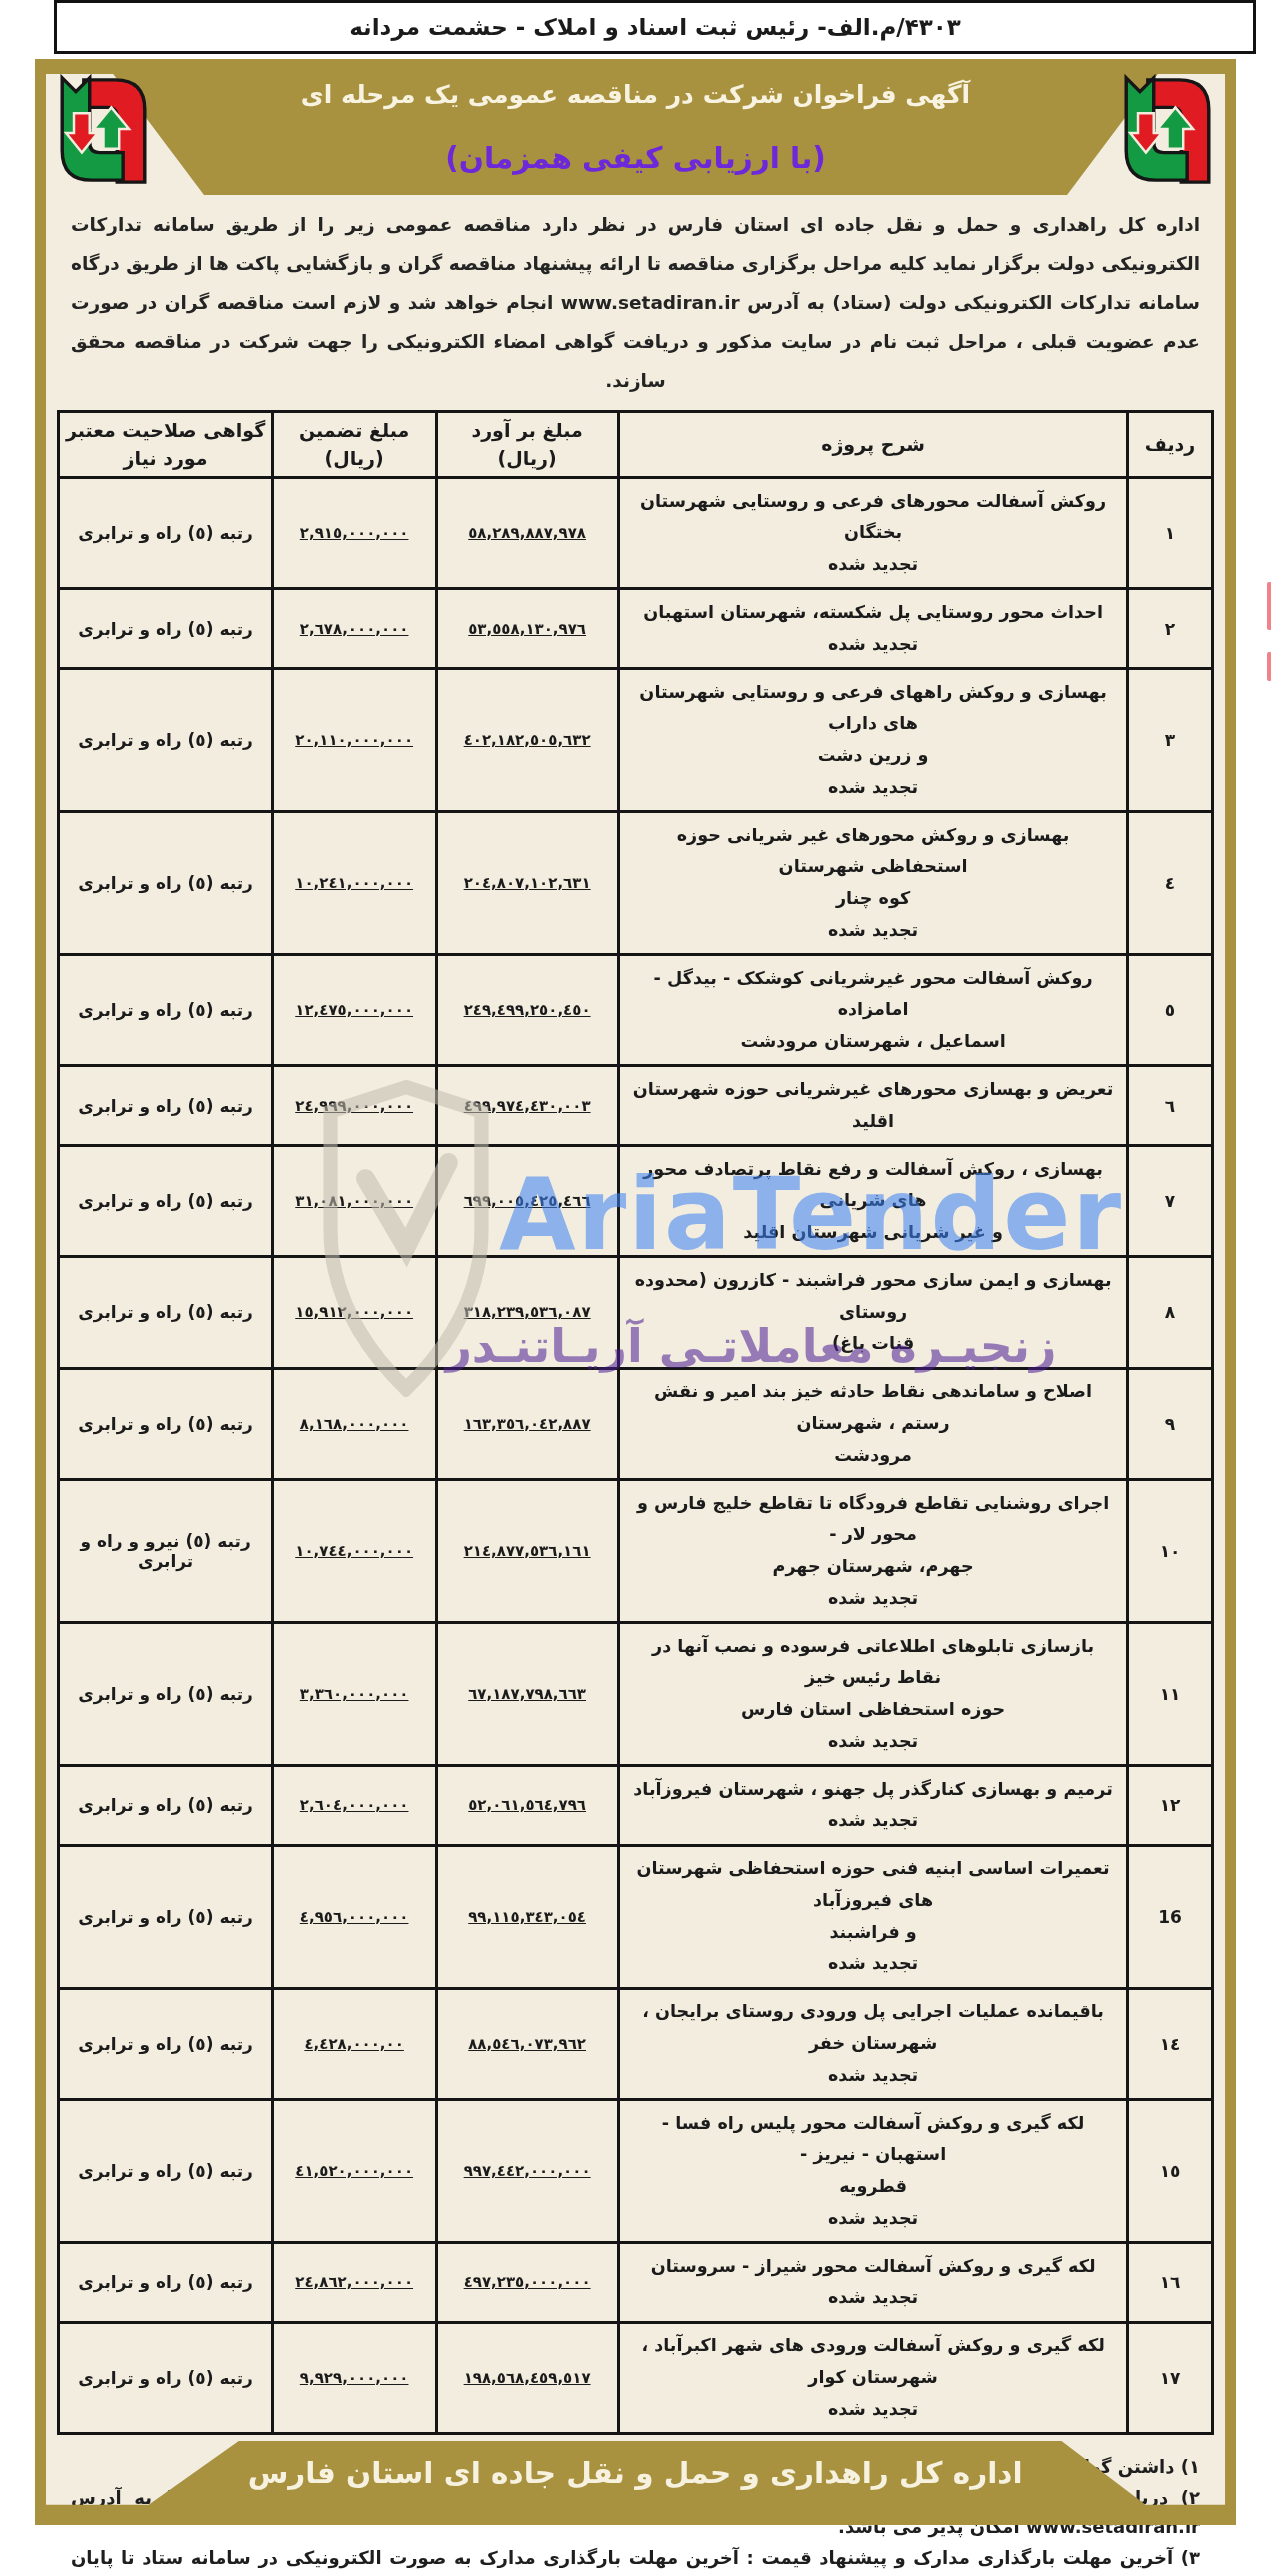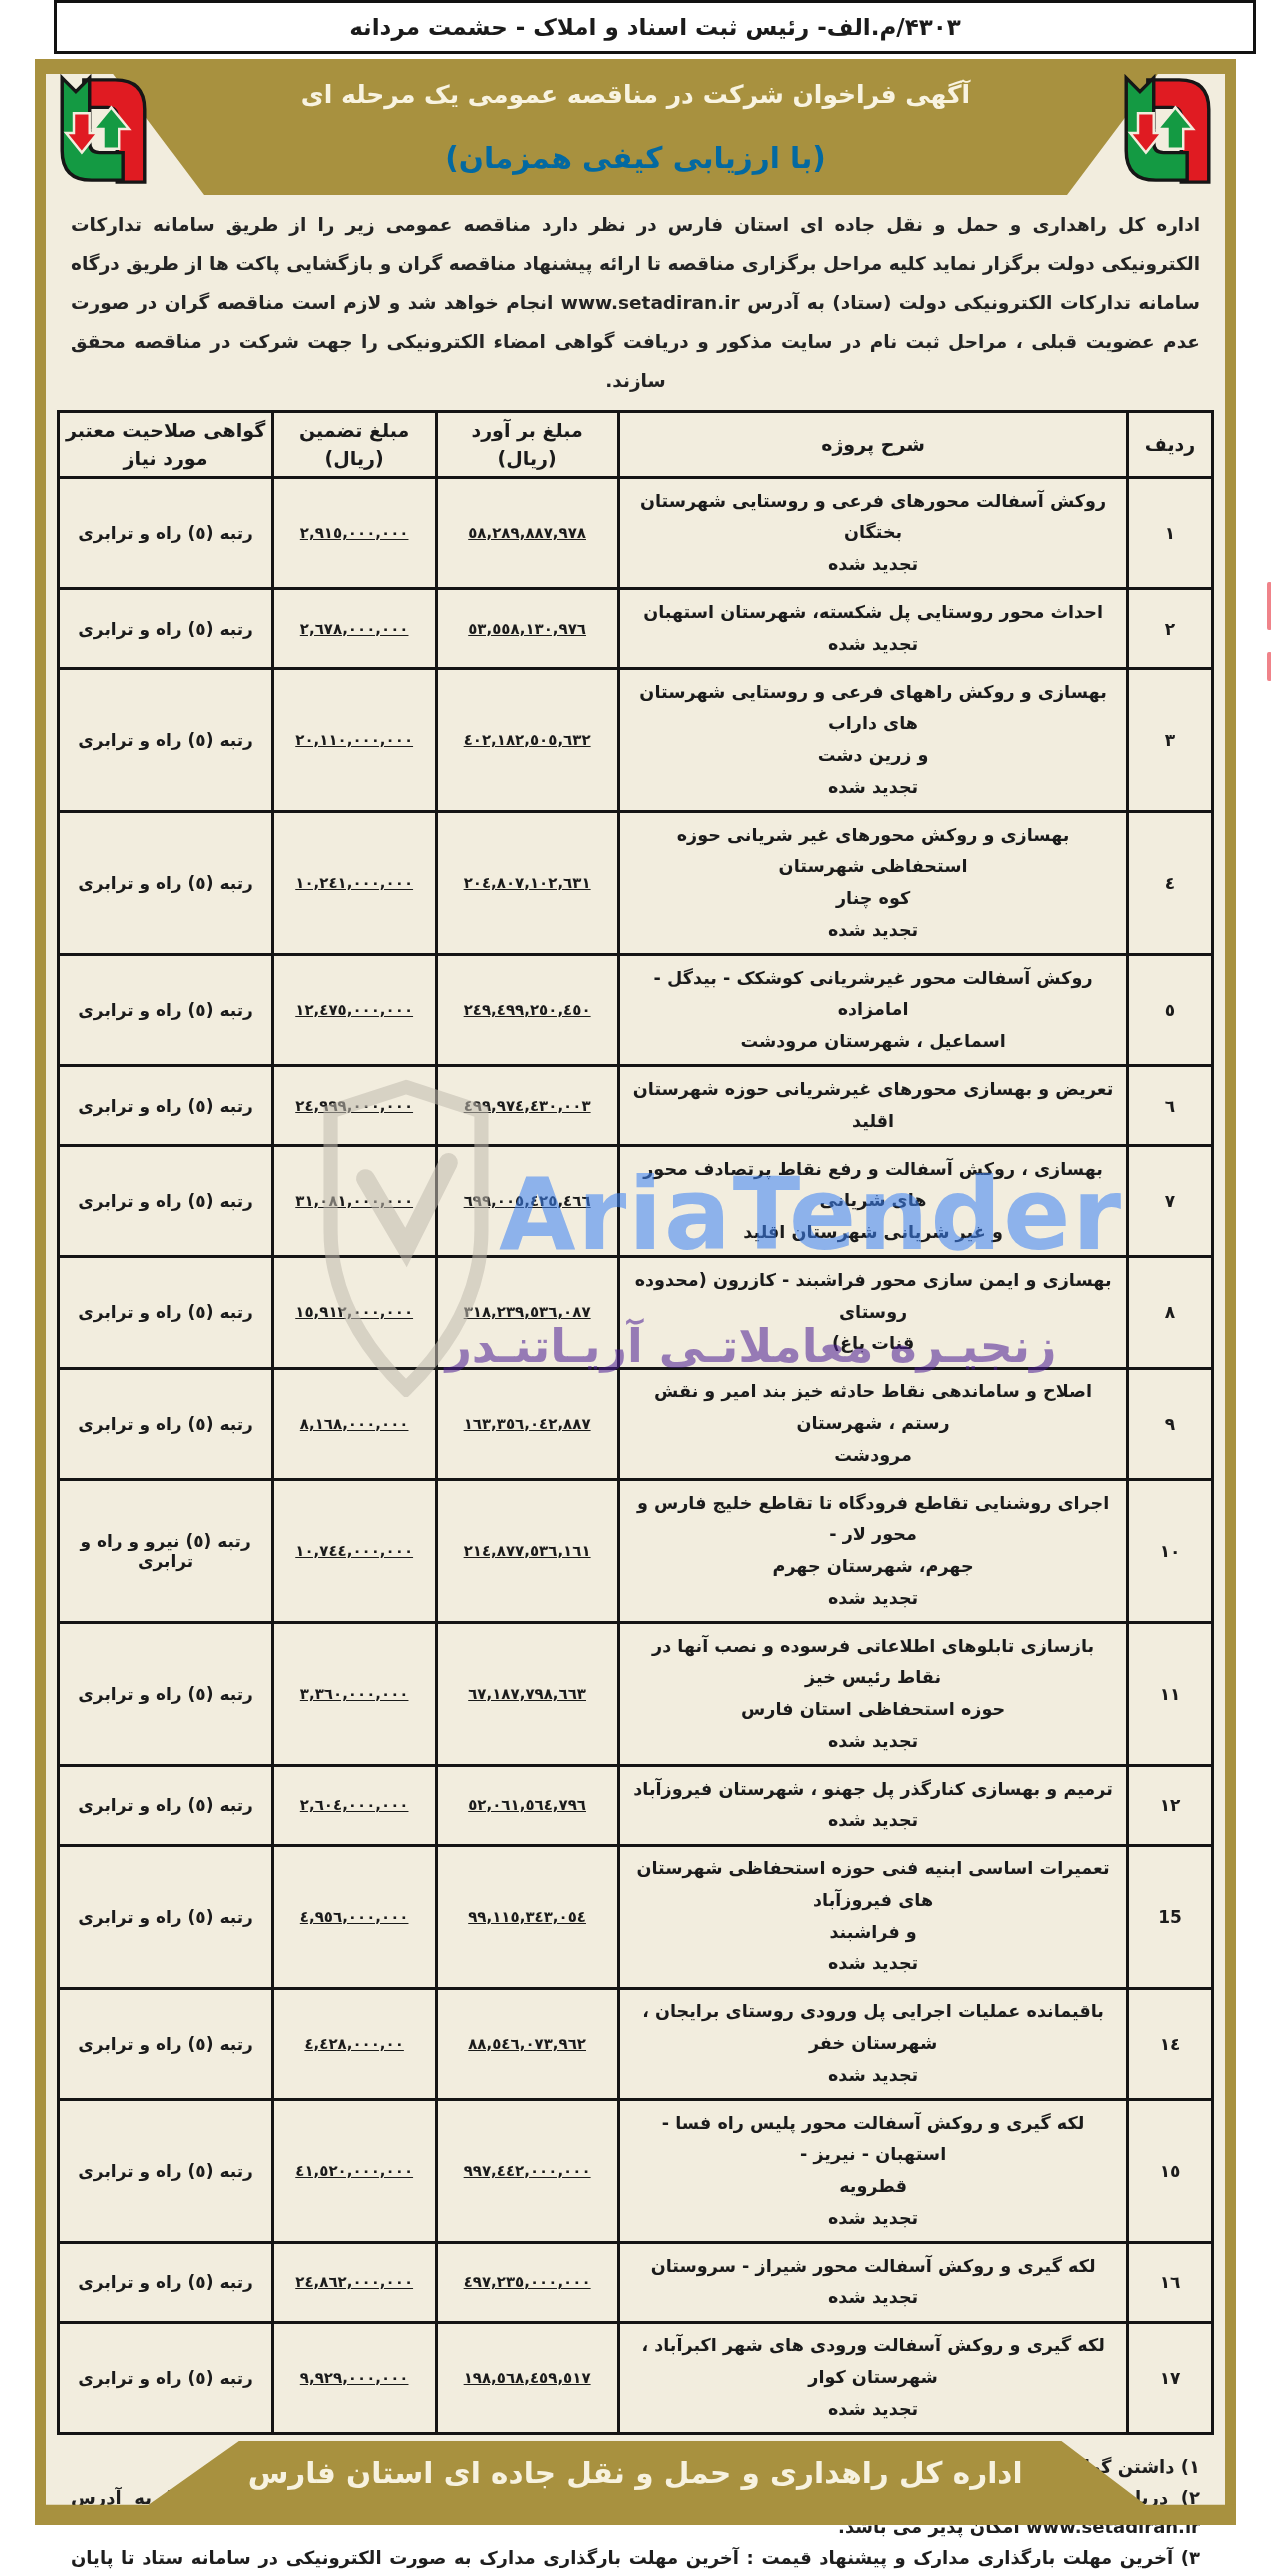--- a/index.html
+++ b/index.html
@@ -23,21 +23,21 @@
   }
   
   .banner{position:relative;height:136px;width:1179px;}
   .banner-gold{
     position:absolute;inset:0;background:#a8913f;
     clip-path:polygon(0 0,100% 0,100% 11%,94.3% 11%,86.6% 100%,13.4% 100%,5.7% 11%,0 11%);
   }
   .banner-t1{position:absolute;top:21px;left:0;width:100%;text-align:center;
     font-size:25px;color:#f8f3e0;direction:rtl;}
   .banner-t2{position:absolute;top:82px;left:0;width:100%;text-align:center;
-    font-size:29.5px;color:#0369a1;direction:rtl;}
+    font-size:29.5px;color:#6d28d9;direction:rtl;}
   .logo{position:absolute;top:13.3px;width:99px;height:116px;}
   .logo-left{left:7.6px;}
   .logo-right{right:7.6px;}
   
   .intro{
     direction:rtl;text-align:justify;text-align-last:center;
     padding:11.4px 25px 3.8px 25px;font-size:18.5px;line-height:2.1;color:#242424;
   }
   
   .table-wrap{padding:5.7px 11.4px 7.6px 11.4px;}
@@ -218,21 +218,21 @@
           </tr>
           <tr>
             <td class="c-no">١٢</td>
             <td class="c-desc">ترمیم و بهسازی کنارگذر پل جهنو ، شهرستان فیروزآباد
 تجدید شده</td>
             <td class="c-num">٥٢,٠٦١,٥٦٤,٧٩٦</td>
             <td class="c-num">٢,٦٠٤,٠٠٠,٠٠٠</td>
             <td class="c-cert">رتبه (٥) راه و ترابری</td>
           </tr>
           <tr>
-            <td class="c-no">15</td>
+            <td class="c-no">16</td>
             <td class="c-desc">تعمیرات اساسی ابنیه فنی حوزه استحفاظی شهرستان های فیروزآباد
 و فراشبند
 تجدید شده</td>
             <td class="c-num">٩٩,١١٥,٣٤٣,٠٥٤</td>
             <td class="c-num">٤,٩٥٦,٠٠٠,٠٠٠</td>
             <td class="c-cert">رتبه (٥) راه و ترابری</td>
           </tr>
           <tr>
             <td class="c-no">١٤</td>
             <td class="c-desc">باقیمانده عملیات اجرایی پل ورودی روستای برایجان ، شهرستان خفر

